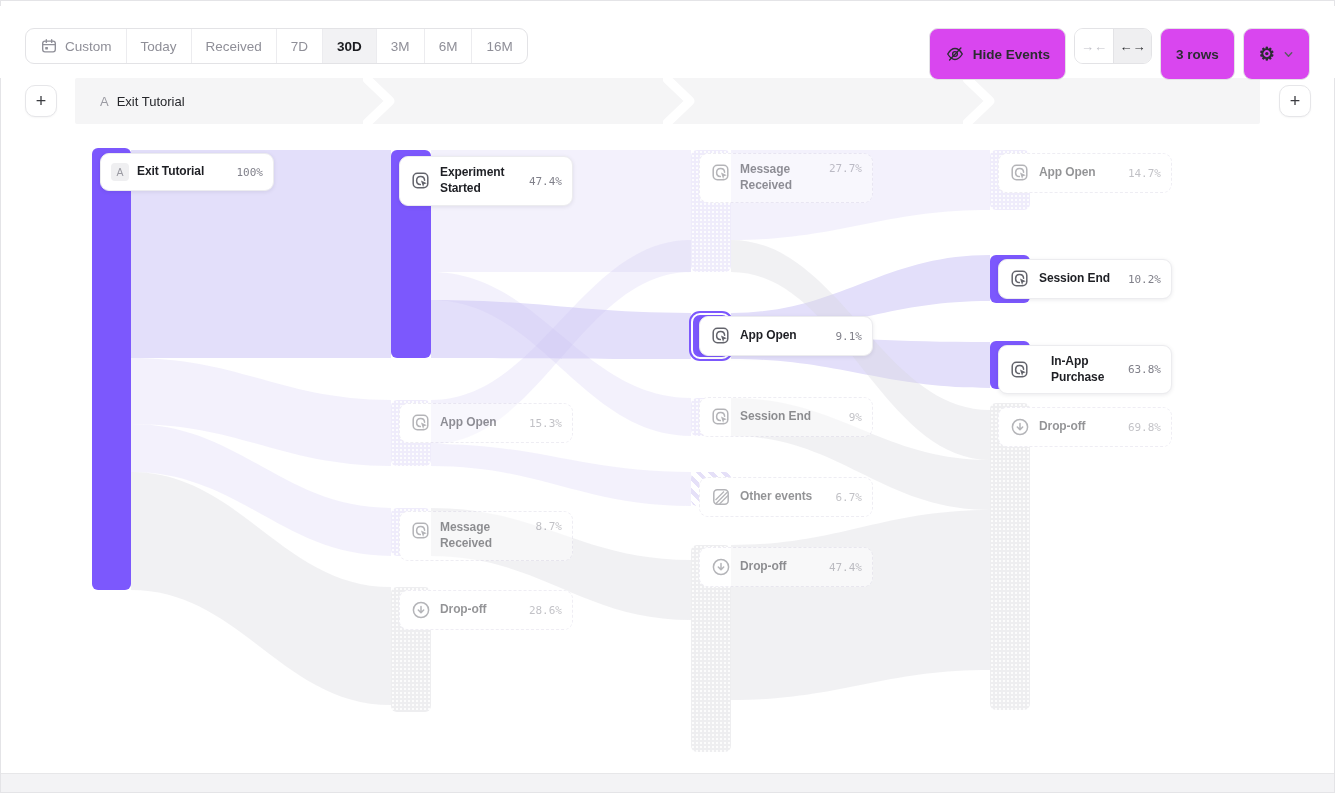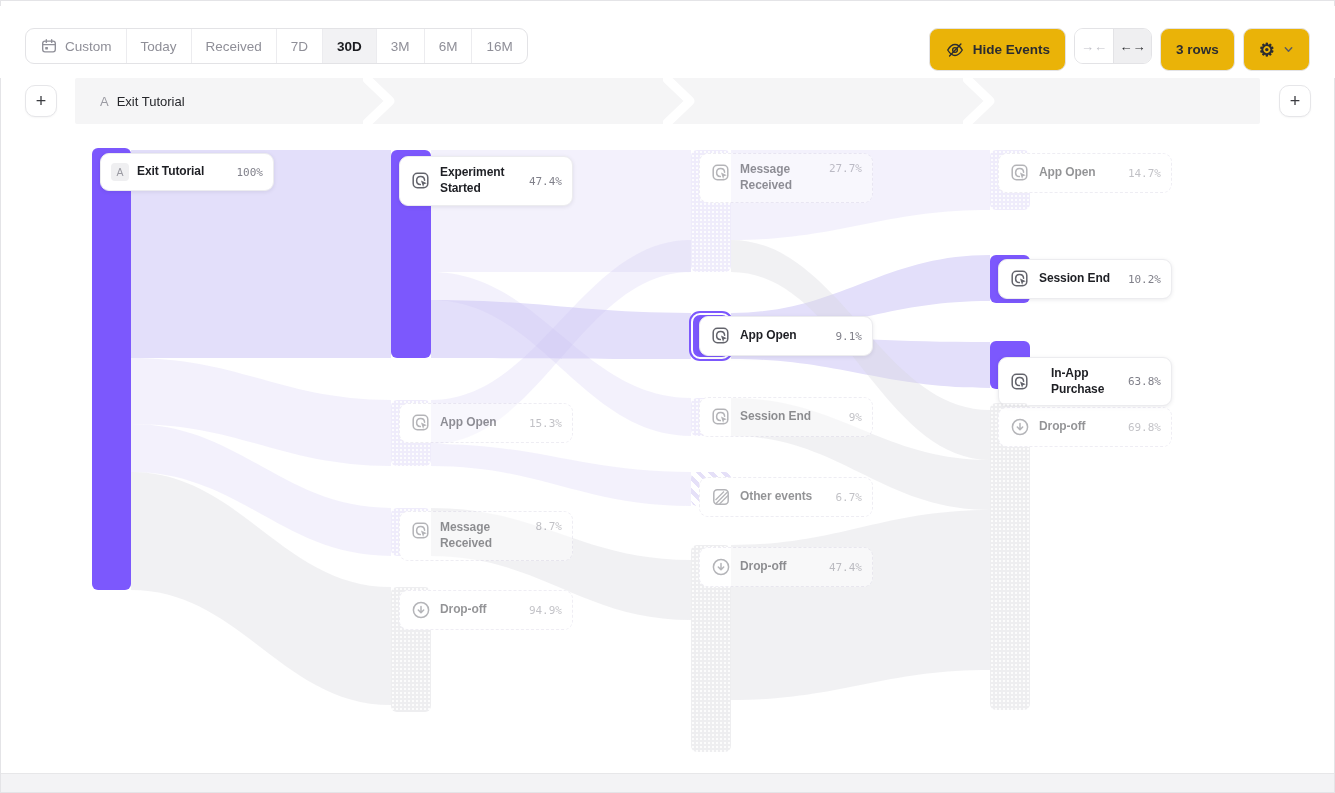--- a/index.html
+++ b/index.html
@@ -19,22 +19,22 @@
   .seg {
     display:flex; align-items:center; gap:7px; padding:0 14px; font-size:13.5px;
     color:#8F8F98; cursor:pointer; border-left:1px solid #ECECEF; white-space:nowrap;
   }
   .seg:first-child { border-left:none; }
   .seg.active { background:#F2F2F4; color:#1B1C20; font-weight:700; }
   .seg .cal { width:18px; height:18px; color:#8F8F98; }
 
   .right-tools { position:absolute; right:25px; top:22px; height:36px; display:flex; gap:8px; }
   .tool-btn {
-    height:43px; display:flex; align-items:center; gap:8px; padding:0 15px;
-    border:1px solid #E3E3E6; border-radius:9px; background:#eab308; font-size:13.5px;
+    height:52px; display:flex; align-items:center; gap:8px; padding:0 15px;
+    border:1px solid #E3E3E6; border-radius:9px; background:#d946ef; font-size:13.5px;
     font-weight:600; color:#2B2C31; cursor:pointer; white-space:nowrap;
   }
   .tool-btn svg { flex:none; }
   .arrow-group { display:flex; height:36px; border:1px solid #E3E3E6; border-radius:9px; overflow:hidden; }
   .arrow-half { width:38px; display:flex; align-items:center; justify-content:center; font-size:13px; cursor:pointer; }
   .arrow-half.disabled { color:#C2C2C9; background:#fff; }
   .arrow-half.on { color:#27282C; background:#EFEFF1; border-left:1px solid #E3E3E6; font-weight:700; }
   .chev { width:11px; height:11px; color:#5A5B62; }
   .gear-glyph { font-size:18px; line-height:1; color:#2B2C31; }
 
@@ -262,21 +262,21 @@
         </div>
       </div>
       <div class="node dim" style="left: 391px; top: 587px;">
         <div class="bar gray" style="left: 0px; top: 0px; width: 40px; height: 125px;"></div>
         <div class="card" style="left: 8px; top: 3px; min-height: 40px;">
           <svg class="ic" viewBox="0 0 22 22">
             <circle cx="11" cy="11" r="7.6" fill="none" stroke="currentColor" stroke-width="1.5"></circle>
             <path d="M11 7.4 v6.2 M8.3 11 L11 13.8 L13.7 11" stroke="currentColor" stroke-width="1.5" fill="none" stroke-linecap="round" stroke-linejoin="round"></path>
           </svg>
           <span class="lbl">Drop-off</span>
-          <span class="pct">94.9%</span>
+          <span class="pct">28.6%</span>
         </div>
       </div>
       <div class="node dim" style="left: 691px; top: 150px;">
         <div class="bar faded" style="left: 0px; top: 0px; width: 40px; height: 122px;"></div>
         <div class="card" style="left: 8px; top: 3px; min-height: 50px; align-items: flex-start;">
           <svg class="ic" viewBox="0 0 22 22">
             <rect x="3.2" y="3.2" width="14.6" height="14.6" rx="4.2" fill="none" stroke="currentColor" stroke-width="1.5"></rect>
             <path d="M14.6 10.3 A4 4 0 1 0 10.3 14.6" fill="none" stroke="currentColor" stroke-width="1.5" stroke-linecap="round"></path>
             <path d="M11 10.6 L16.8 13.3 L14 14.2 L13.1 17 Z" fill="currentColor"></path>
           </svg>
@@ -349,21 +349,21 @@
             <rect x="3.2" y="3.2" width="14.6" height="14.6" rx="4.2" fill="none" stroke="currentColor" stroke-width="1.5"></rect>
             <path d="M14.6 10.3 A4 4 0 1 0 10.3 14.6" fill="none" stroke="currentColor" stroke-width="1.5" stroke-linecap="round"></path>
             <path d="M11 10.6 L16.8 13.3 L14 14.2 L13.1 17 Z" fill="currentColor"></path>
           </svg>
           <span class="lbl">Session End</span>
           <span class="pct">10.2%</span>
         </div>
       </div>
       <div class="node" style="left: 990px; top: 341px;">
         <div class="bar active" style="left: 0px; top: 0px; width: 40px; height: 48px;"></div>
-        <div class="card" style="left: 8px; top: 16px; min-height: 40px; gap: 20px;">
+        <div class="card" style="left: 8px; top: 4px; min-height: 40px; gap: 20px;">
           <svg class="ic" viewBox="0 0 22 22">
             <rect x="3.2" y="3.2" width="14.6" height="14.6" rx="4.2" fill="none" stroke="currentColor" stroke-width="1.5"></rect>
             <path d="M14.6 10.3 A4 4 0 1 0 10.3 14.6" fill="none" stroke="currentColor" stroke-width="1.5" stroke-linecap="round"></path>
             <path d="M11 10.6 L16.8 13.3 L14 14.2 L13.1 17 Z" fill="currentColor"></path>
           </svg>
           <span class="lbl">In-App Purchase</span>
           <span class="pct">63.8%</span>
         </div>
       </div>
       <div class="node dim" style="left: 990px; top: 403px;">

